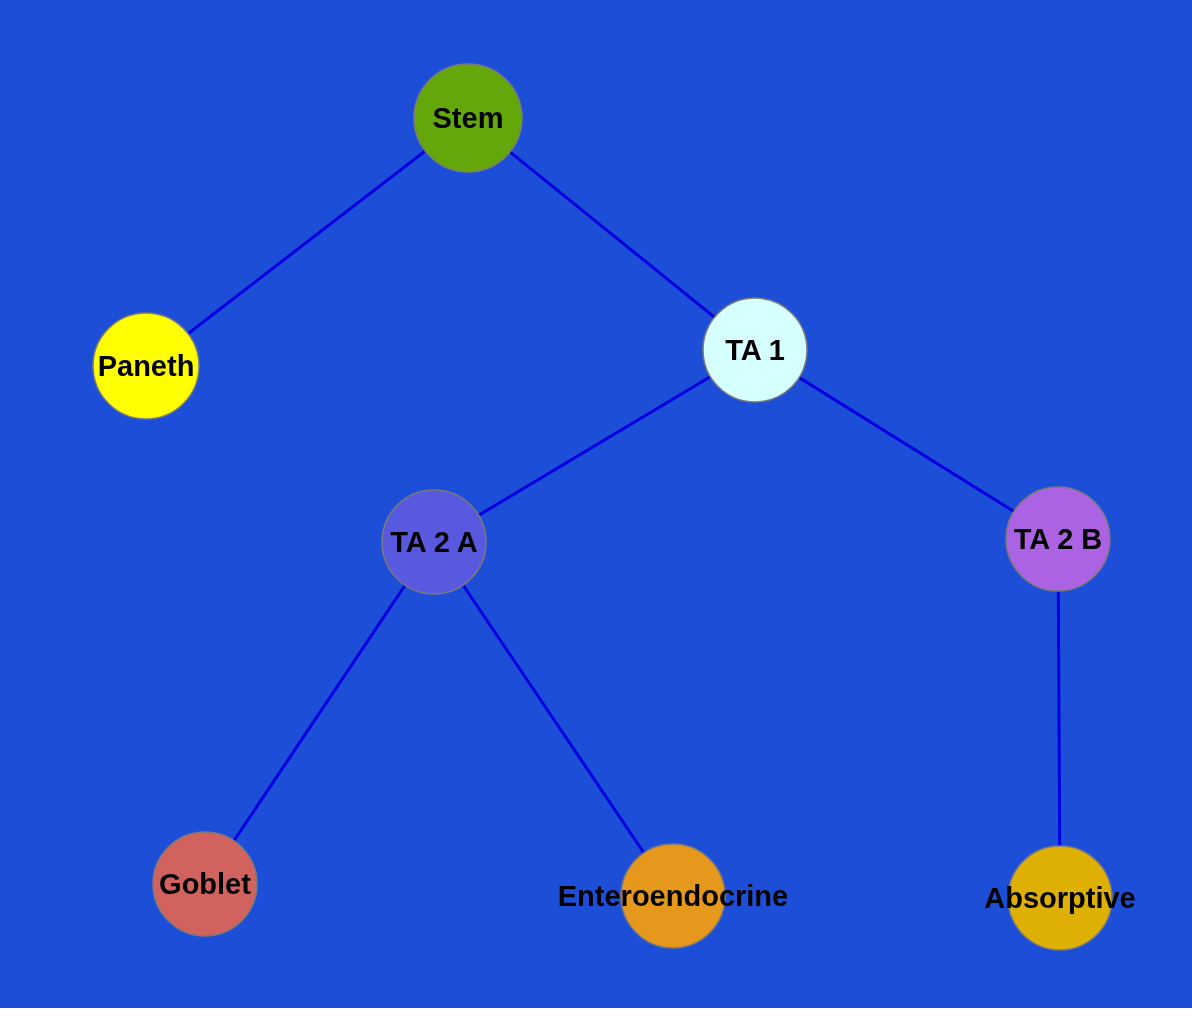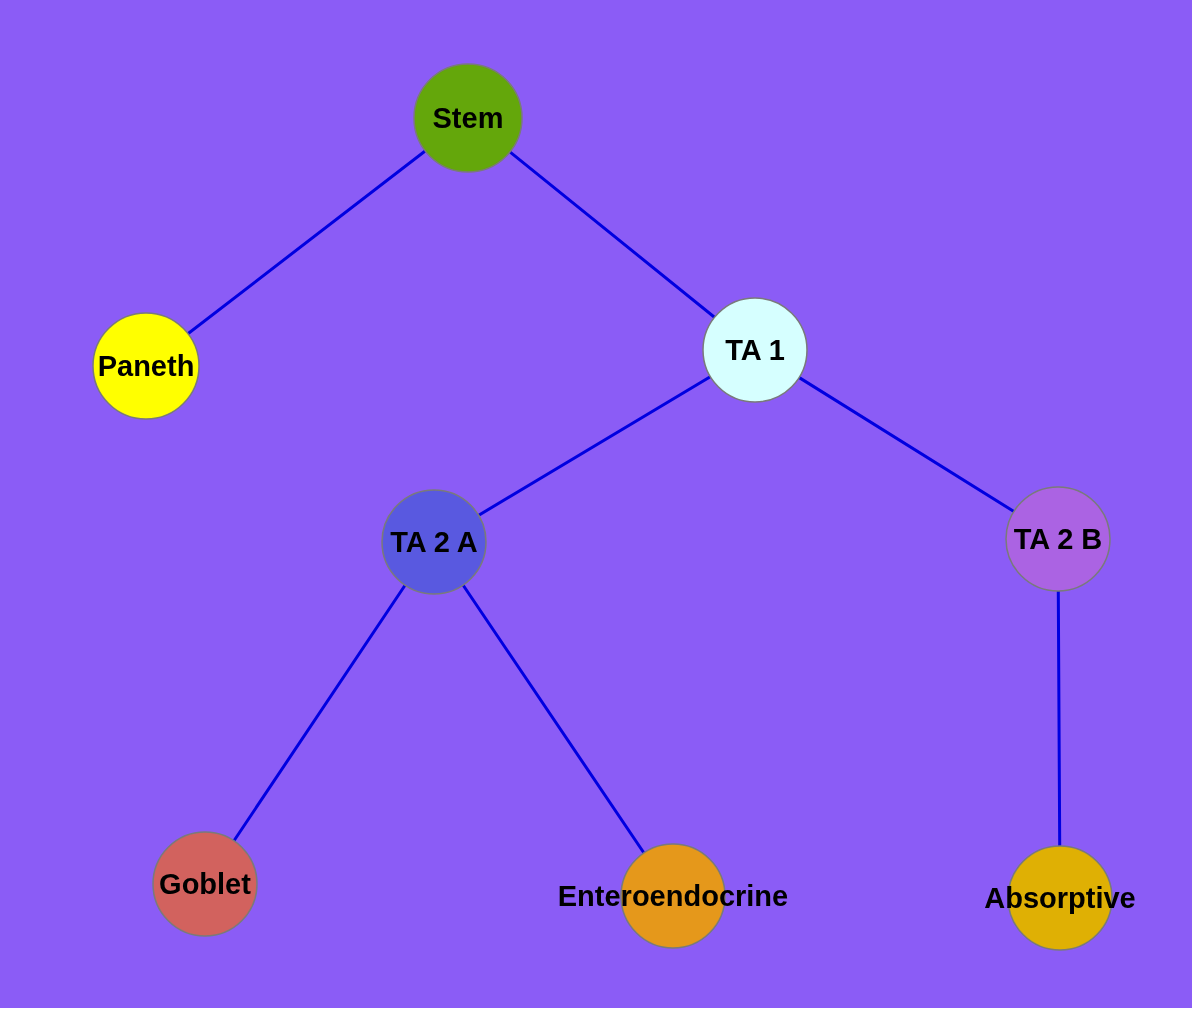--- a/index.html
+++ b/index.html
@@ -29,21 +29,21 @@
   .graph-edge {
     stroke-linecap: round;
   }
   .graph-node circle {
     cursor: pointer;
   }
 </style>
 </head>
 <body>
 
-<div id="diagram-canvas" style="width: 1192px; height: 1008px; background: #8b5cf6;">
+<div id="diagram-canvas" style="width: 1192px; height: 1008px; background: #1d4ed8;">
   <svg id="graph-svg" xmlns="http://www.w3.org/2000/svg" viewBox="0 0 1192 1008">
     <g id="edge-layer">
         <line x1="468" y1="118" x2="146" y2="366" stroke="#0000e0" stroke-width="3" class="graph-edge"></line>
         <line x1="468" y1="118" x2="755" y2="350" stroke="#0000e0" stroke-width="3" class="graph-edge"></line>
         <line x1="755" y1="350" x2="434" y2="542" stroke="#0000e0" stroke-width="3" class="graph-edge"></line>
         <line x1="755" y1="350" x2="1058" y2="539" stroke="#0000e0" stroke-width="3" class="graph-edge"></line>
         <line x1="434" y1="542" x2="205" y2="884" stroke="#0000e0" stroke-width="3" class="graph-edge"></line>
         <line x1="434" y1="542" x2="673" y2="896" stroke="#0000e0" stroke-width="3" class="graph-edge"></line>
         <line x1="1058" y1="539" x2="1060" y2="898" stroke="#0000e0" stroke-width="3" class="graph-edge"></line>
       </g>

